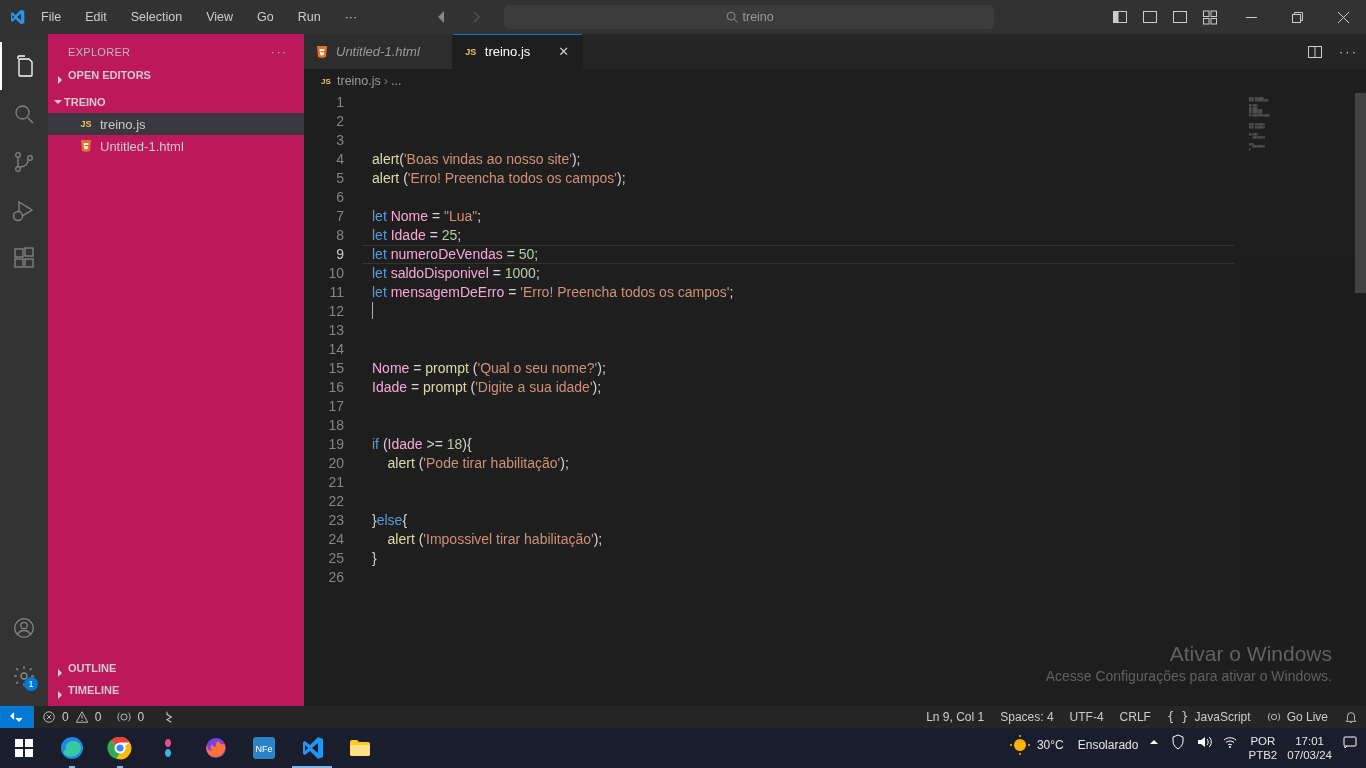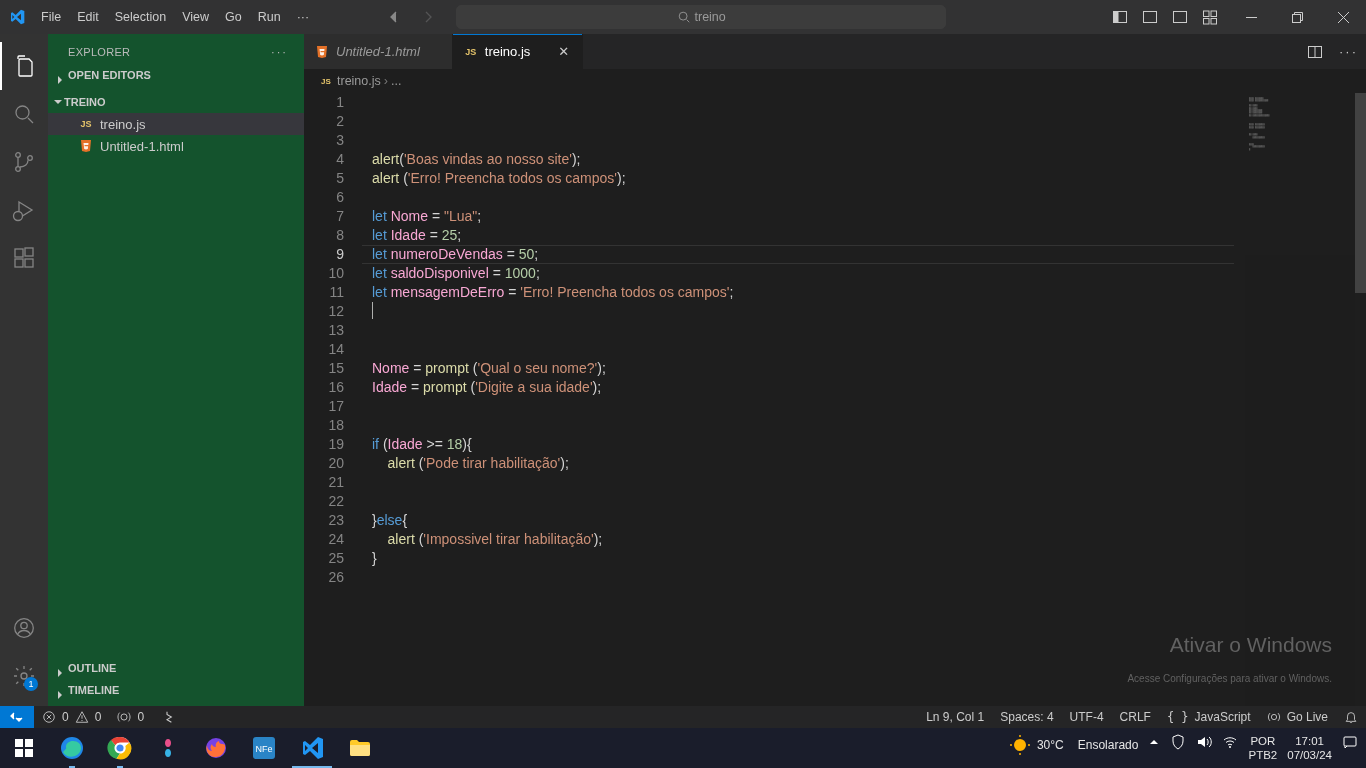--- a/index.html
+++ b/index.html
@@ -1,36 +1,36 @@
 <!DOCTYPE html>
 <html><head>
 <meta charset="utf-8">
 <style>
 *{box-sizing:border-box;margin:0;padding:0;font-family:"Segoe UI",sans-serif;user-select:none}
 html,body{width:1366px;height:768px;overflow:hidden;background:#1e1e1e;color:#ccc;font-size:13px}
 .window{display:flex;flex-direction:column;height:728px;background:#1e1e1e}
 .titlebar{height:34px;background:#323233;display:flex;align-items:center;color:#ccc;font-size:12.5px}
 .titlebar .vscode-icon{width:34px;display:flex;align-items:center;justify-content:center}
-.menu{display:flex;gap:2px;align-items:flex-start;height:100%}
+.menu{display:flex;gap:10px;align-items:flex-start;height:100%}
 .menu span{padding:0 7px;height:100%;display:flex;align-items:center;cursor:pointer}
 .ellipsis{padding:0 8px}
 .nav-arrows{display:flex;gap:18px;margin-left:70px;color:#888;align-items:center}
 .search{margin-left:20px;height:24px;width:490px;background:#3c3c3c;border:1px solid #3c3c3c;border-radius:5px;display:flex;align-items:center;justify-content:center;color:#9a9a9a;font-size:12.5px}
 .search svg{margin-right:4px}
 .win-controls{margin-left:auto;display:flex;align-items:center;height:100%}
 .win-controls .layout-icons{display:flex;gap:14px;padding:0 10px;color:#ccc}
 .win-controls .wbtn{width:46px;height:100%;display:flex;align-items:center;justify-content:center;color:#ccc}
 .body{flex:1;display:flex;min-height:0}
 .activitybar{width:48px;background:#333;display:flex;flex-direction:column;align-items:center;padding-top:8px;color:#858585}
 .activitybar .ab{width:48px;height:48px;display:flex;align-items:center;justify-content:center;position:relative}
 .activitybar .ab.active{color:#fff}
 .activitybar .ab.active::before{content:"";position:absolute;left:0;top:0;bottom:0;width:2px;background:#fff}
 .activitybar .bottom{margin-top:auto;margin-bottom:6px;width:100%}
 .badge{position:absolute;bottom:9px;right:10px;background:#0078d4;color:#fff;border-radius:8px;font-size:9px;min-width:14px;height:14px;display:flex;align-items:center;justify-content:center;padding:0 3px}
-.sidebar{width:256px;background:#14532d;display:flex;flex-direction:column;font-size:12px}
+.sidebar{width:256px;background:#be185d;display:flex;flex-direction:column;font-size:12px}
 .sb-header{height:35px;display:flex;align-items:center;padding:0 16px 0 20px;color:#bbb;font-size:11px;letter-spacing:.3px;justify-content:space-between}
 .sb-section{height:22px;display:flex;padding-left:4px;color:#ccc;font-size:11px;font-weight:700;cursor:pointer}
 .sb-section .chev{width:16px;display:flex;align-items:center;justify-content:center}
 .sb-tree{flex:1}
 .sb-folder{height:22px;display:flex;align-items:center;padding-left:4px;color:#ccc;font-size:11px;font-weight:700}
 .sb-item{height:22px;display:flex;align-items:center;padding-left:30px;color:#ccc;font-size:13px;gap:6px;cursor:pointer}
 .sb-item.selected{background:#37373d}
 .sb-bot{margin-top:auto}
 .fi{width:16px;height:16px;display:flex;align-items:center;justify-content:center;font-size:9px;font-weight:700}
 .fi.js{color:#e6c56b}
@@ -52,21 +52,21 @@
 .code .line{height:19px}
 .cursor-line{position:absolute;left:0;right:132px;height:19px;border-top:1px solid #333;border-bottom:1px solid #333;pointer-events:none}
 .cursor{display:inline-block;width:1px;height:17px;background:#aeafad;vertical-align:text-bottom;animation:blink 1s step-start infinite}
 @keyframes blink{50%{opacity:0}}
 .minimap{position:absolute;right:11px;top:0;width:110px;height:100%;background:#1e1e1e;border-left:0 solid transparent;opacity:.55;font-size:2px;line-height:2.4px;color:#7f7f7f;padding:4px 4px;font-family:monospace;overflow:hidden;white-space:pre}
 .scrollbar{position:absolute;right:0;top:0;width:11px;height:100%;background:transparent}
 .scrollbar .thumb{position:absolute;right:0;width:11px;background:#424242;top:0;height:200px}
 .k{color:#569cd6}.v{color:#f9a8d4}.s{color:#ce9178}.n{color:#b5cea8}.f{color:#dcdcaa}.w{color:#d4d4d4}
 .watermark{position:absolute;bottom:22px;right:34px;text-align:right;color:#616161}
 .watermark .w1{font-size:21px}
-.watermark .w2{font-size:10px;margin-top:16px}
+.watermark .w2{font-size:14px;margin-top:2px}
 .statusbar{height:22px;background:#252526;display:flex;align-items:center;color:#ccc;font-size:12px}
 .statusbar .remote{background:#0078d4;color:#fff;height:100%;width:34px;display:flex;align-items:center;justify-content:center}
 .statusbar .sb-group{display:flex;align-items:center;gap:6px;padding:0 8px;height:100%}
 .statusbar .right{margin-left:auto;display:flex;align-items:center}
 .taskbar{height:40px;background:#1a1d2b;display:flex;align-items:center}
 .taskbar .tbtn{width:48px;height:40px;display:flex;align-items:center;justify-content:center;position:relative}
 .taskbar .tbtn.active::after{content:"";position:absolute;bottom:0;left:4px;right:4px;height:2px;background:#76b9ed}
 .taskbar .tbtn .dot{position:absolute;bottom:0;left:50%;transform:translateX(-50%);width:6px;height:2px;background:#76b9ed}
 .taskbar .spacer{flex:1}
 .tray{display:flex;align-items:flex-start;color:#e6e6e6;font-size:12px;gap:10px;padding-right:8px}

